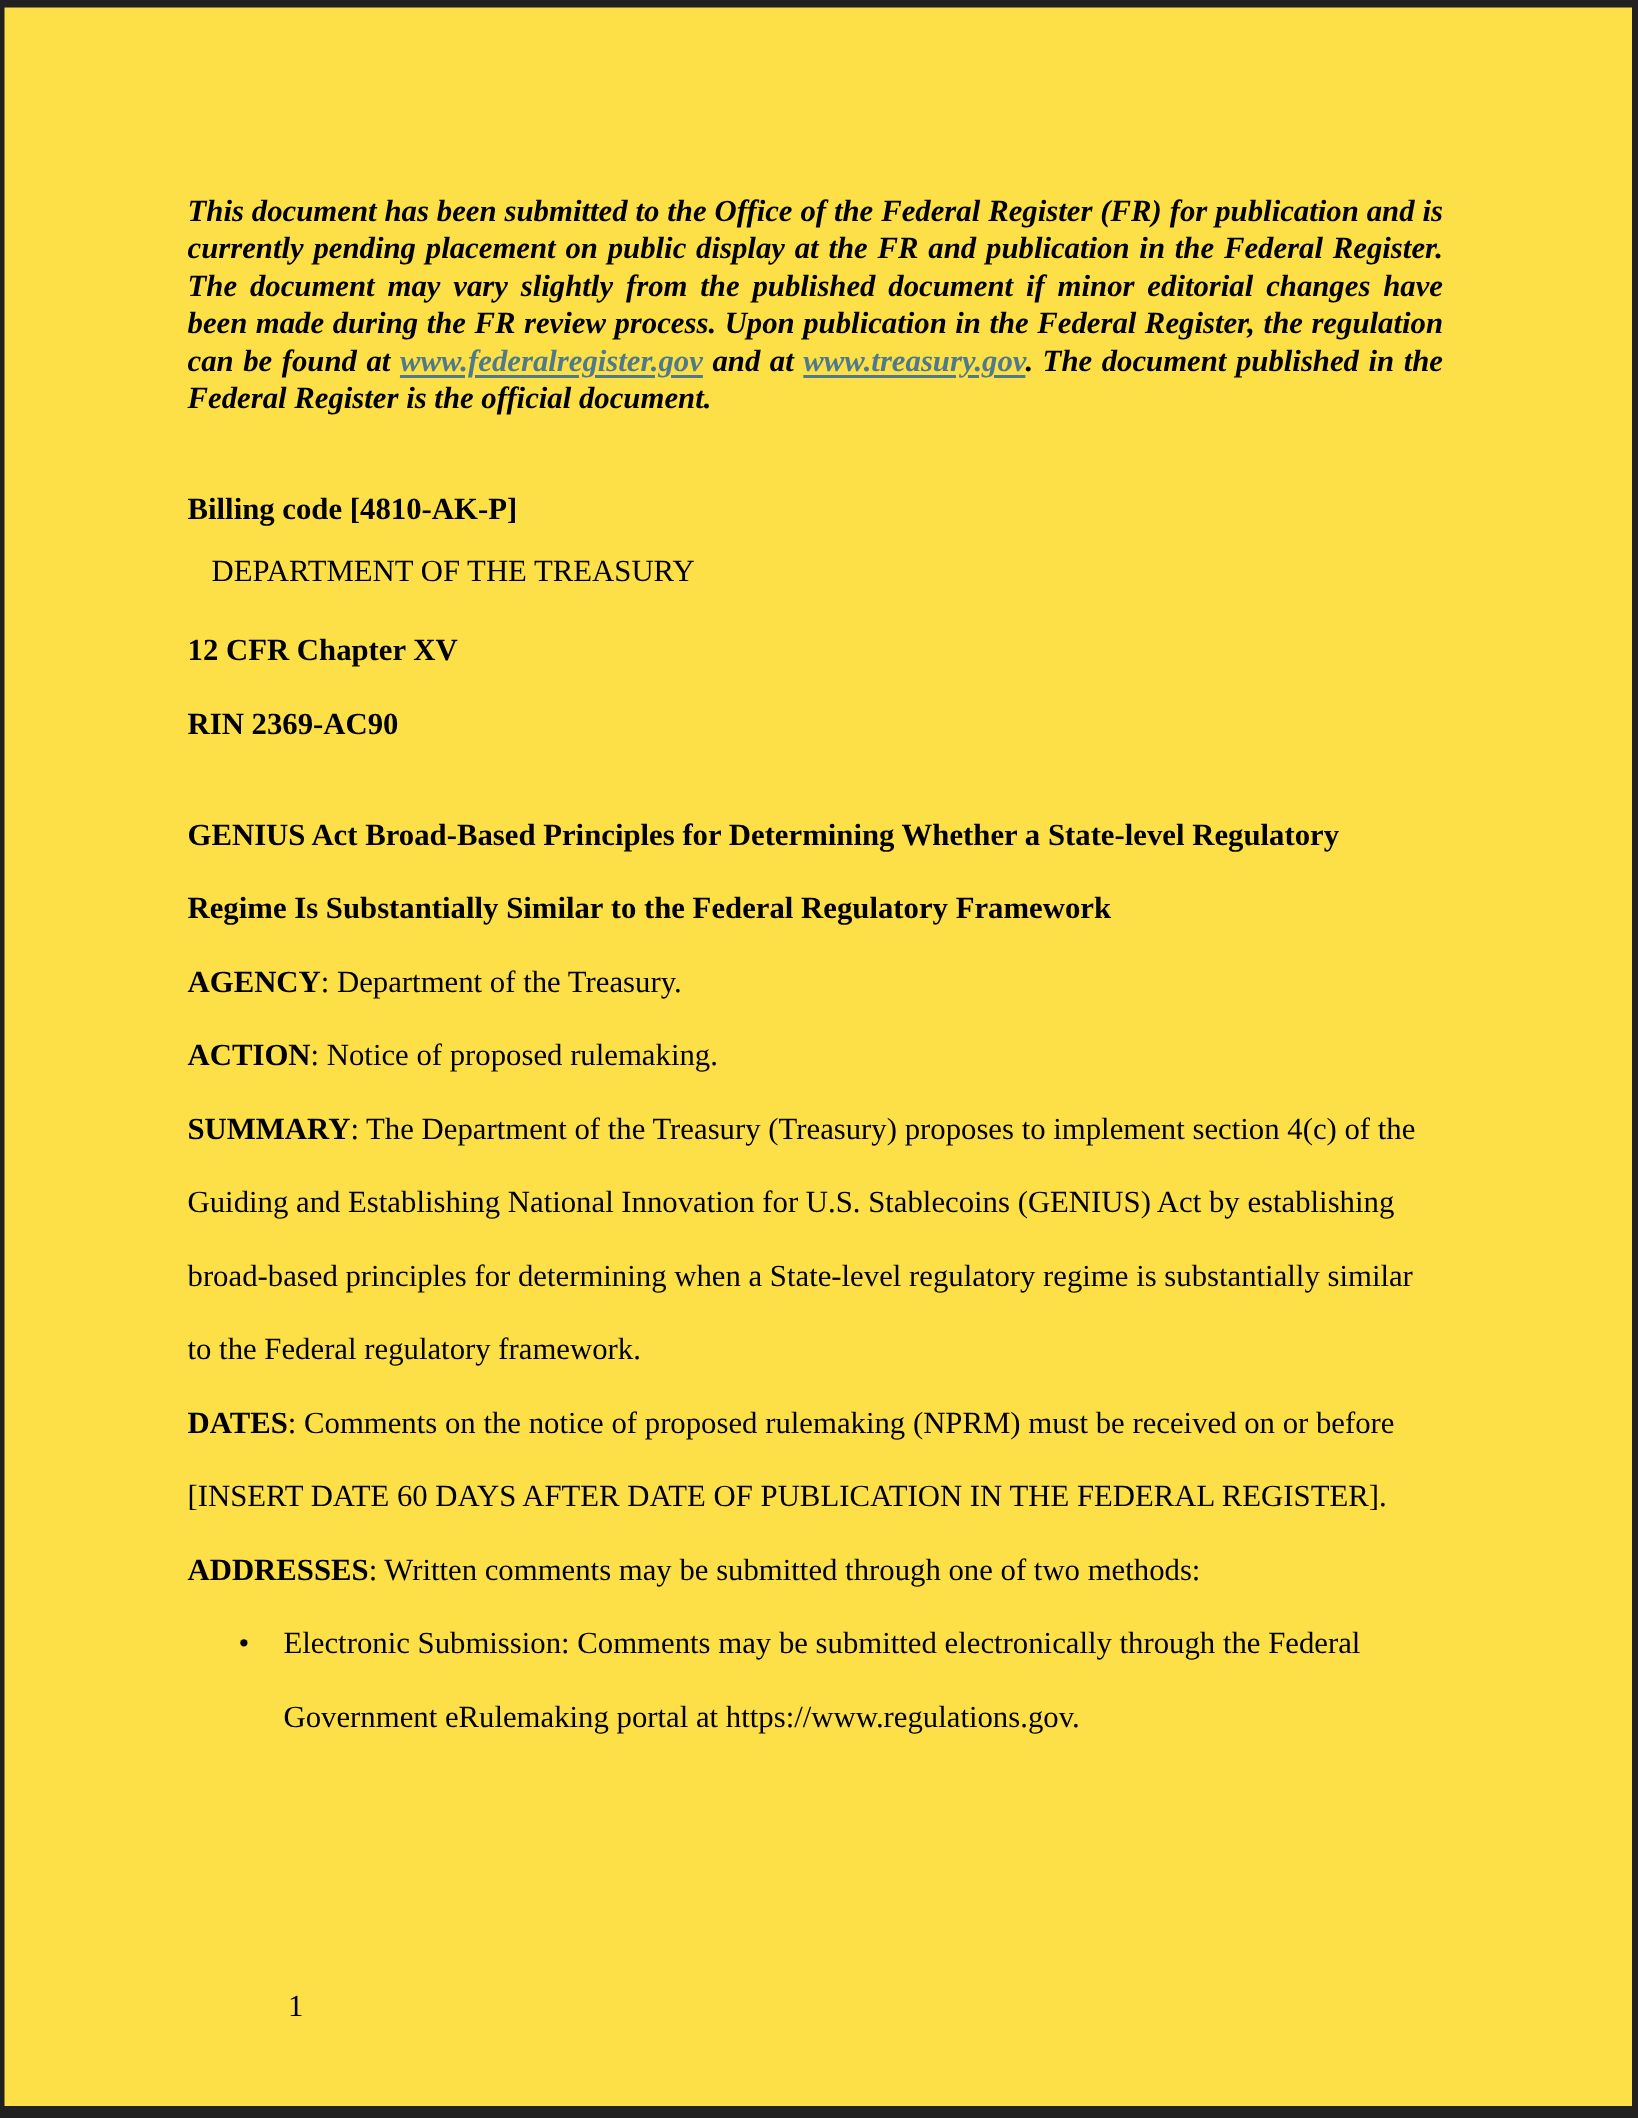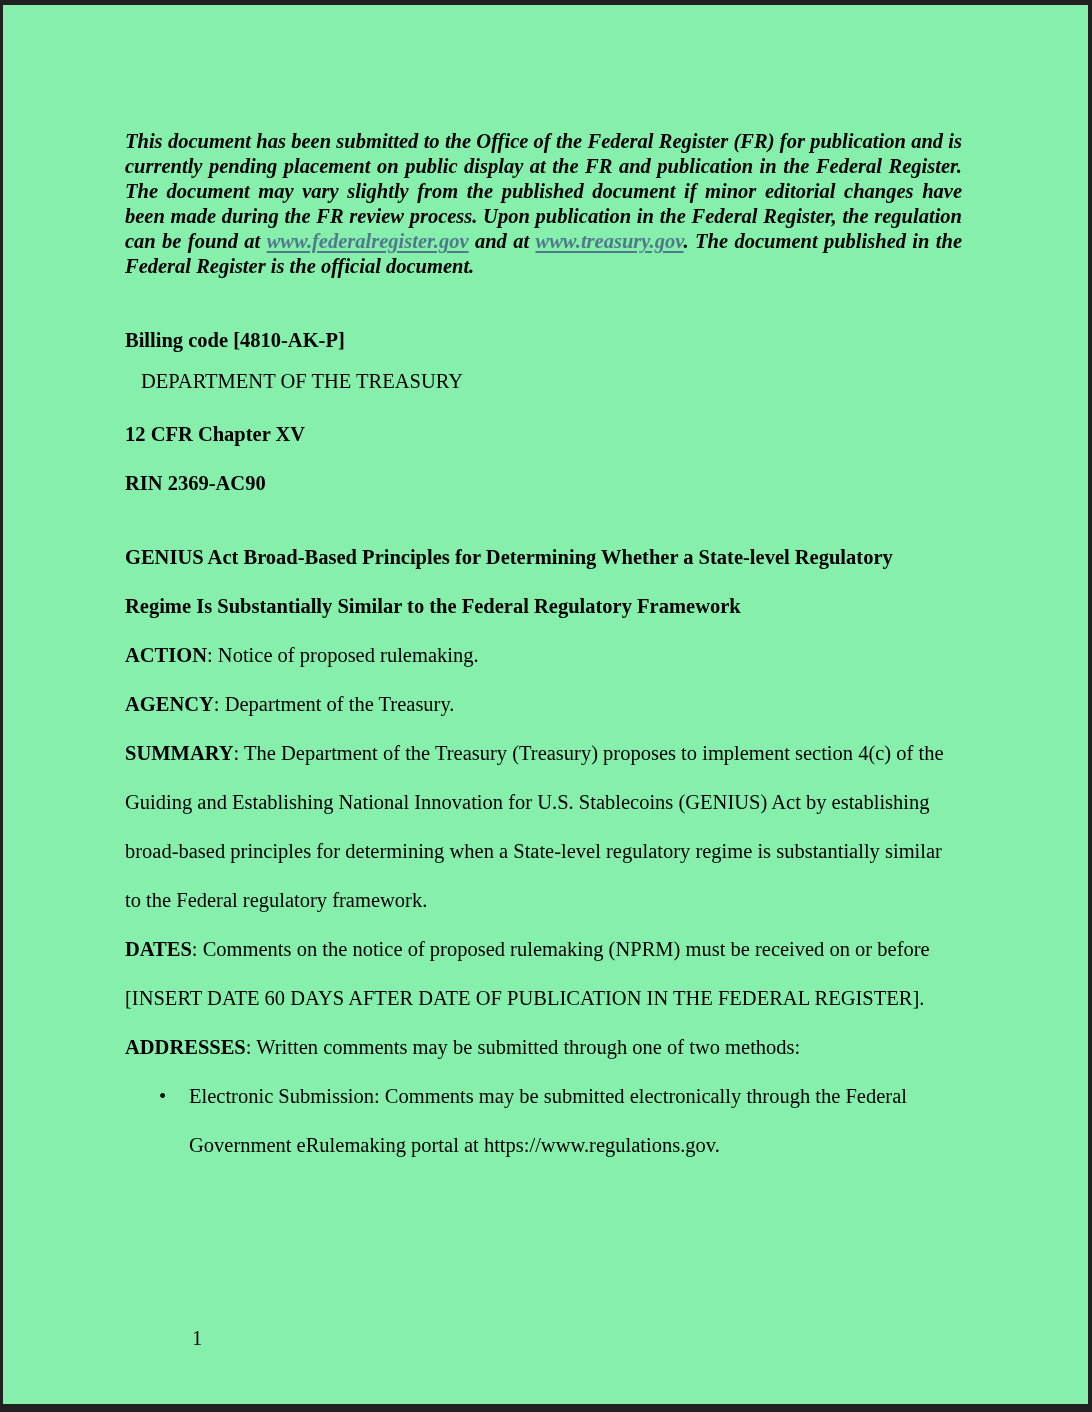--- a/index.html
+++ b/index.html
@@ -1,20 +1,20 @@
 <!DOCTYPE html>
 <html lang="en"><head>
 <meta charset="utf-8">
 <style>
   html, body { margin: 0; padding: 0; background: #3c3c3c; }
   .page {
     width: 1092px;
     height: 1412px;
     box-sizing: border-box;
-    background: #86efac;
+    background: #fde047;
     border: 3px solid #212121;
     border-top-width: 5px;
     border-right-width: 4px;
     border-bottom-width: 8px;
     position: relative;
     font-family: "Liberation Serif", serif;
     color: #000000;
     font-size: 20.5px;
     overflow: hidden;
   }
@@ -90,23 +90,23 @@
     <p class="billing">Billing code [4810-AK-P]</p>
 
     <p class="department">DEPARTMENT OF THE TREASURY</p>
 
     <div class="doubles">
       <p class="headline">12 CFR Chapter XV</p>
       <p class="headline">RIN 2369-AC90</p>
 
       <p class="doc-title">GENIUS Act Broad-Based Principles for Determining Whether a State-level Regulatory Regime Is Substantially Similar to the Federal Regulatory Framework</p>
 
+      <p><span class="sec-label">AGENCY</span><span>: Department of the Treasury.</span></p>
+
       <p><span class="sec-label">ACTION</span><span>: Notice of proposed rulemaking.</span></p>
-
-      <p><span class="sec-label">AGENCY</span><span>: Department of the Treasury.</span></p>
 
       <p><span class="sec-label">SUMMARY</span><span>: The Department of the Treasury (Treasury) proposes to implement section 4(c) of the Guiding and Establishing National Innovation for U.S. Stablecoins (GENIUS) Act by establishing broad-based principles for determining when a State-level regulatory regime is substantially similar to the Federal regulatory framework.</span></p>
 
       <p><span class="sec-label">DATES</span><span>: Comments on the notice of proposed rulemaking (NPRM) must be received on or before [INSERT DATE 60 DAYS AFTER DATE OF PUBLICATION IN THE FEDERAL REGISTER].</span></p>
 
       <p><span class="sec-label">ADDRESSES</span><span>: Written comments may be submitted through one of two methods:</span></p>
 
       <div class="bullet-item">
         <span class="bullet-marker">•</span>
         <span>Electronic Submission: Comments may be submitted electronically through the Federal Government eRulemaking portal at https://www.regulations.gov.</span>

